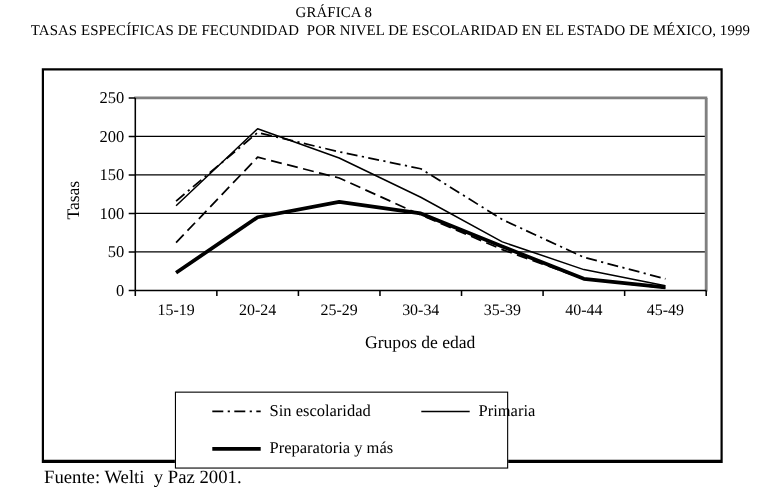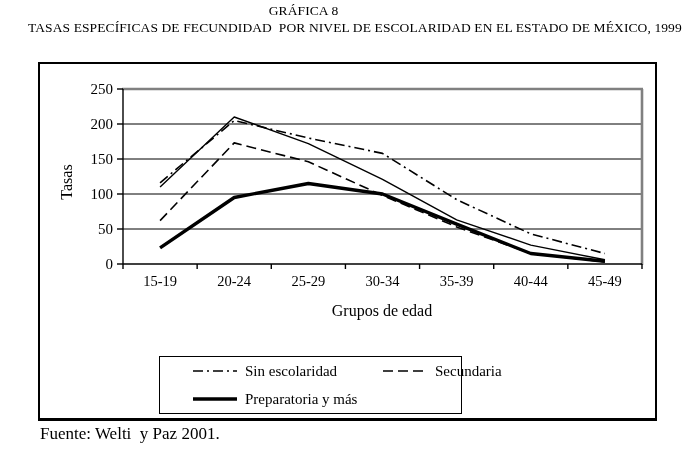--- a/index.html
+++ b/index.html
@@ -14,21 +14,21 @@
   #chart-title{top:3px;}
   #chart-subtitle{top:20px;margin-left:28px;}
   .chart-box{
     position:absolute;left:38px;top:62px;width:615px;height:354px;
     border:2px solid #000;border-bottom-width:3px;background:#fff;
   }
   svg text.tick{font-family:"Liberation Serif", serif;font-size:15px;fill:#000;}
   svg text.xtick{font-family:"Liberation Serif", serif;font-size:14.5px;fill:#000;}
   svg text.axis-title{font-family:"Liberation Serif", serif;font-size:16px;fill:#000;}
   .legend{
-    position:absolute;left:119px;top:292px;width:303px;height:58px;
+    position:absolute;left:119px;top:292px;width:303px;height:70px;
     border:1px solid #000;background:#fff;
     display:grid;grid-template-columns:190px 1fr;grid-template-rows:1fr 1fr;
     align-items:center;padding-left:32px;box-sizing:border-box;
   }
   .legend-item{display:flex;align-items:center;gap:7px;}
   .legend-item span.lbl{font-size:15px;white-space:nowrap;}
   .source-note{
     position:absolute;left:40px;top:424px;font-size:17px;white-space:pre;
   }
 </style>
@@ -85,23 +85,23 @@
 
   <div class="legend">
     <div class="legend-item">
       <svg width="46" height="12">
         <line x1="1" y1="6" x2="45" y2="6" stroke="#000" stroke-width="1.6" stroke-dasharray="10 4 2 4"></line>
       </svg>
       <span class="lbl">Sin escolaridad</span>
     </div>
     <div class="legend-item">
       <svg width="46" height="12">
-        <line x1="1" y1="6" x2="45" y2="6" stroke="#000" stroke-width="1.6" stroke-dasharray="10 5"></line>
+        <line x1="1" y1="6" x2="45" y2="6" stroke="#000" stroke-width="1.4"></line>
       </svg>
-      <span class="lbl">Secundaria</span>
+      <span class="lbl">Primaria</span>
     </div>
     <div class="legend-item">
       <svg width="46" height="12">
         <line x1="1" y1="6" x2="45" y2="6" stroke="#000" stroke-width="3.4"></line>
       </svg>
       <span class="lbl">Preparatoria y más</span>
     </div>
   </div>
 </div>
 

